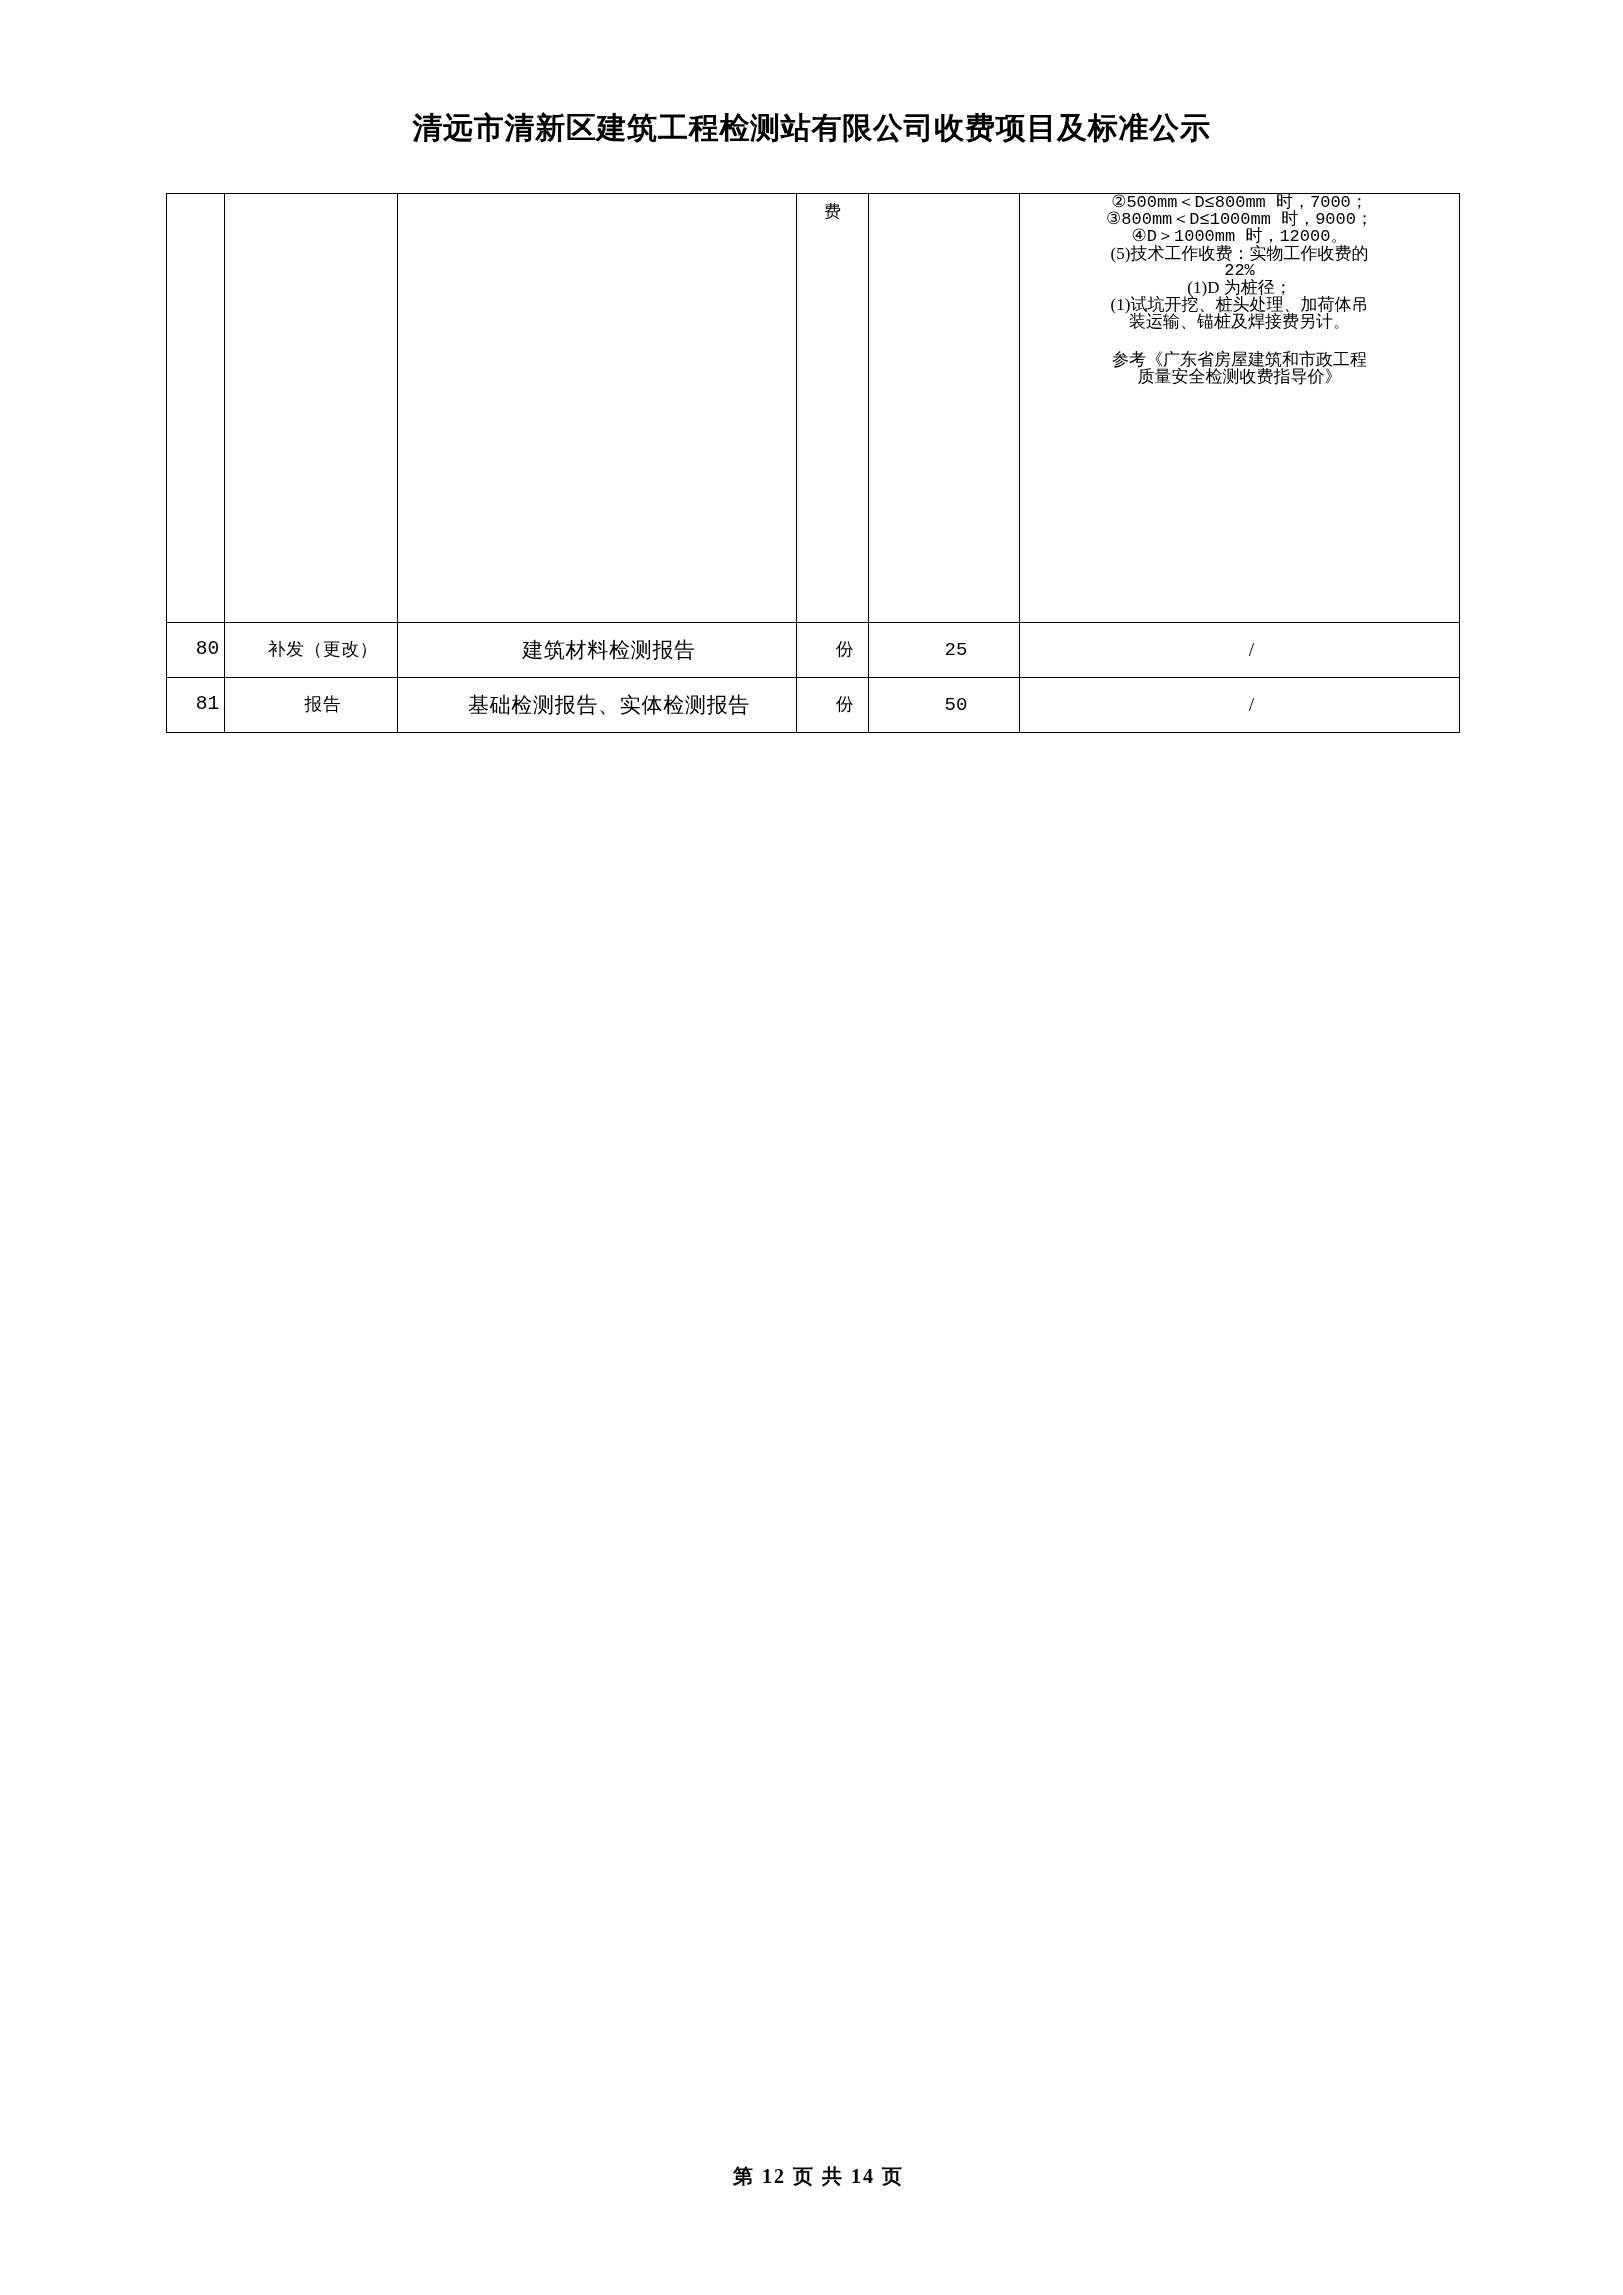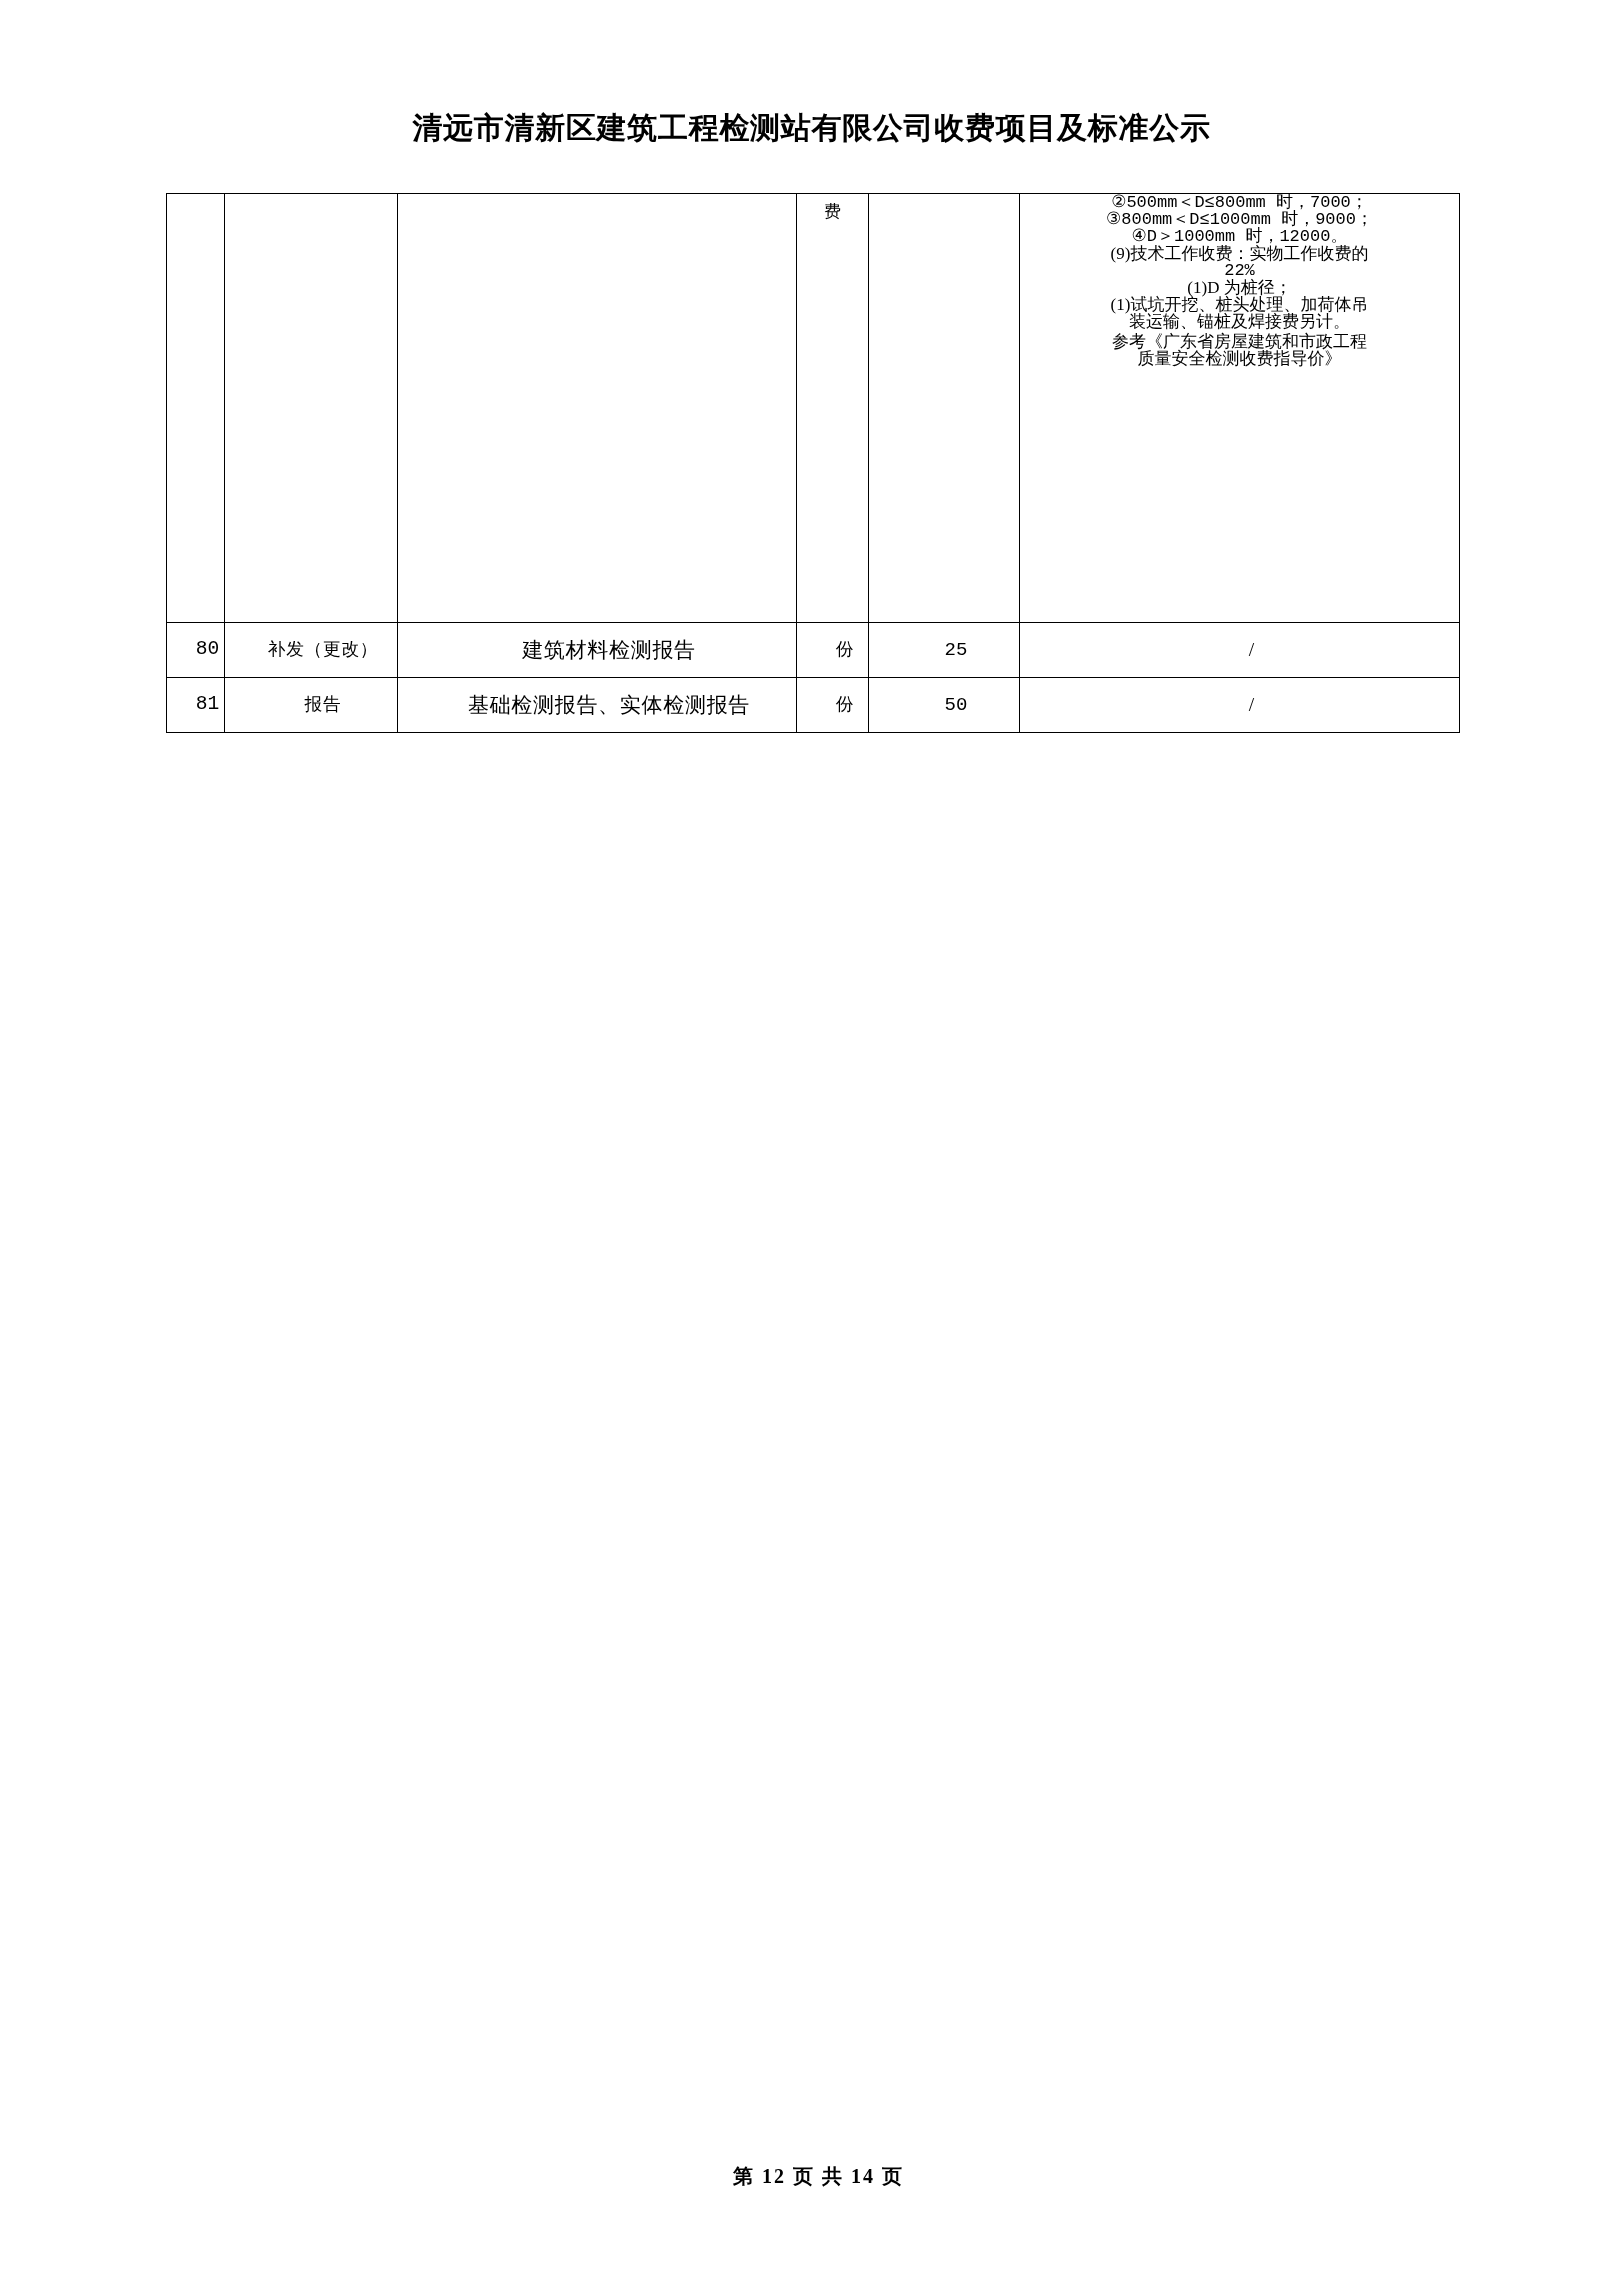--- a/index.html
+++ b/index.html
@@ -57,21 +57,21 @@
   .note-cell {
     font-family: "Liberation Mono", "DejaVu Sans Mono", monospace;
     font-size: 17px;
     line-height: 1.62;
     padding: 11.8px 11.8px 11.8px 13px;
   }
   .note-cell p {
     margin: 0;
   }
   .note-cell p.gap {
-    margin-top: 3px;
+    margin-top: 21px;
   }
   .note-cell .cjk {
     font-family: "Liberation Serif", "DejaVu Serif", serif;
   }
   
   tr.cont-row td { height: 419px; }
   tr.cont-row td.unit-cont {
     text-align: center;
     font-size: 17px;
     padding-top: 9.2px;
@@ -144,21 +144,21 @@
       <tr class="cont-row">
         <td></td>
         <td></td>
         <td></td>
         <td class="unit-cont">费</td>
         <td></td>
         <td class="note-cell">
           <p>②500mm＜D≤800mm 时，7000；</p>
           <p>③800mm＜D≤1000mm 时，9000；</p>
           <p>④D＞1000mm 时，12000。</p>
-          <p class="cjk">(9)技术工作收费：实物工作收费的</p>
+          <p class="cjk">(5)技术工作收费：实物工作收费的</p>
           <p>22%</p>
           <p class="cjk">(1)D 为桩径；</p>
           <p class="cjk">(1)试坑开挖、桩头处理、加荷体吊</p>
           <p class="cjk">装运输、锚桩及焊接费另计。</p>
           <p class="cjk gap">参考《广东省房屋建筑和市政工程</p>
           <p class="cjk">质量安全检测收费指导价》</p>
         </td>
       </tr>
 
       <tr class="data-row">

